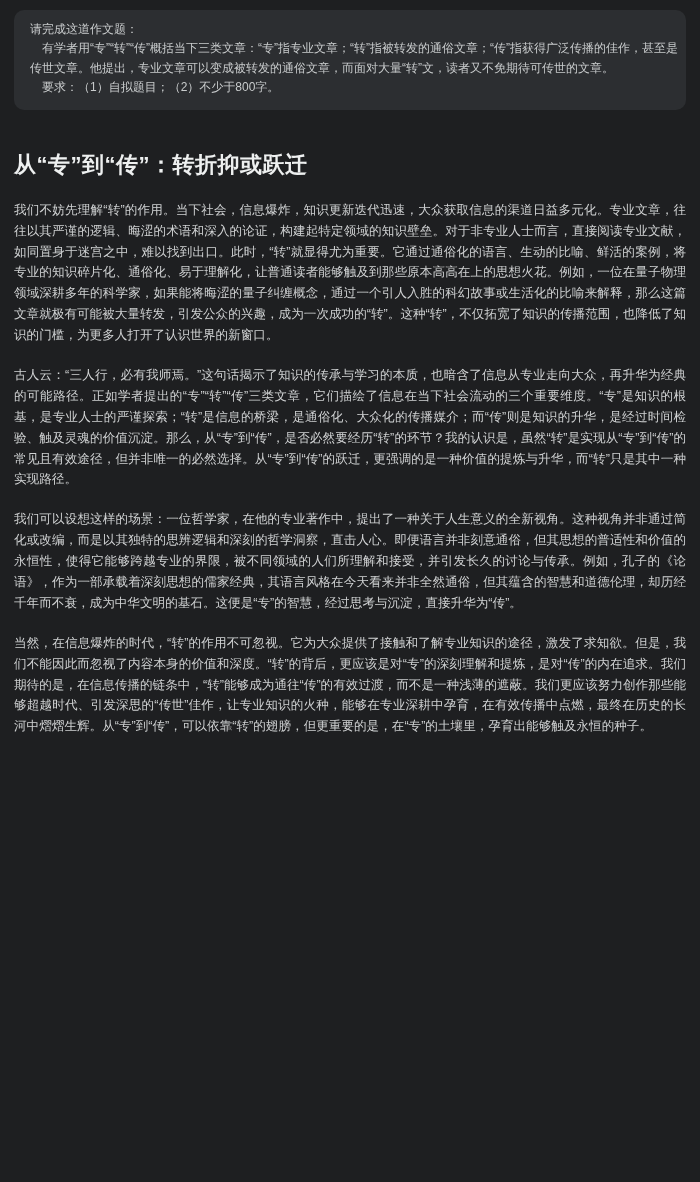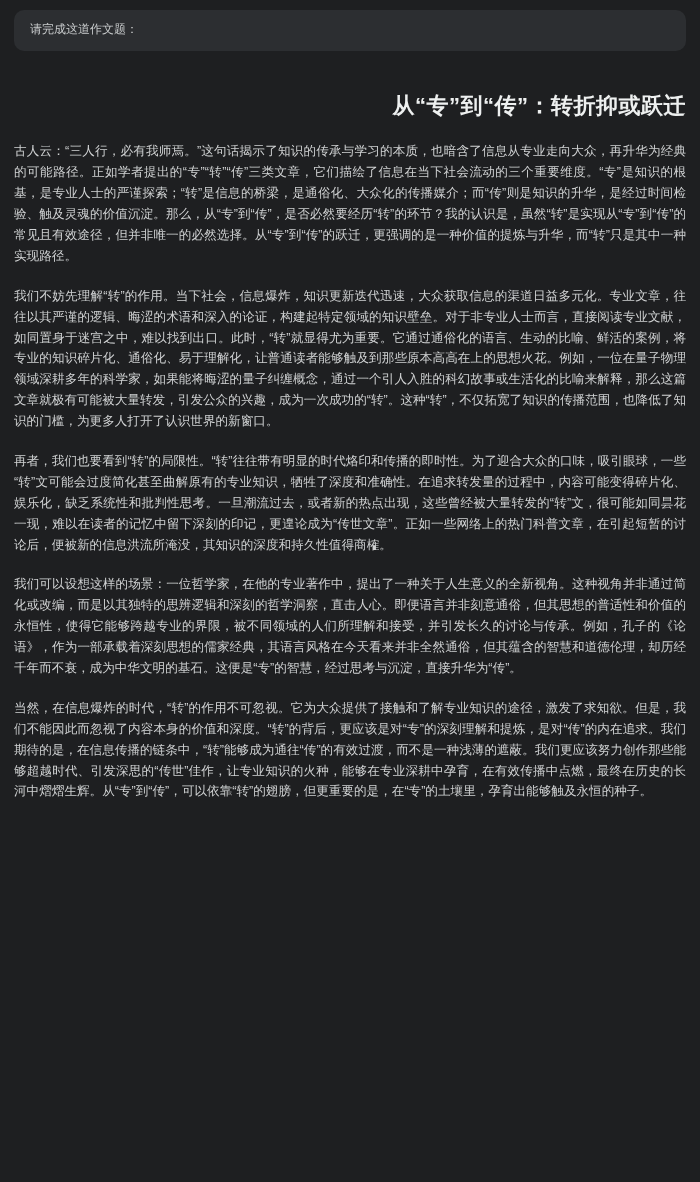--- a/index.html
+++ b/index.html
@@ -28,43 +28,43 @@
   }
   .prompt-box p.indent {
     text-indent: 1em;
   }
   .essay-title {
     margin: 40px 0 20px 0;
     color: #eef0f0;
     font-size: 22px;
     font-weight: 700;
     letter-spacing: 0.5px;
-    text-align: right;
   }
   .para {
     margin: 0 0 19px 0;
     color: #d0d2d3;
     font-size: 12.6px;
     line-height: 1.66;
     text-align: justify;
   }
   .para:last-child {
     margin-bottom: 0;
   }
 </style>
 </head>
 <body>
 
 <div class="page">
 
   <div class="prompt-box">
     <p>请完成这道作文题：</p>
+    <p class="indent">有学者用“专”“转”“传”概括当下三类文章：“专”指专业文章；“转”指被转发的通俗文章；“传”指获得广泛传播的佳作，甚至是传世文章。他提出，专业文章可以变成被转发的通俗文章，而面对大量“转”文，读者又不免期待可传世的文章。</p>
+    <p class="indent">要求：（1）自拟题目；（2）不少于800字。</p>
   </div>
 
   <h1 class="essay-title">从“专”到“传”：转折抑或跃迁</h1>
 
+  <p class="para">我们不妨先理解“转”的作用。当下社会，信息爆炸，知识更新迭代迅速，大众获取信息的渠道日益多元化。专业文章，往往以其严谨的逻辑、晦涩的术语和深入的论证，构建起特定领域的知识壁垒。对于非专业人士而言，直接阅读专业文献，如同置身于迷宫之中，难以找到出口。此时，“转”就显得尤为重要。它通过通俗化的语言、生动的比喻、鲜活的案例，将专业的知识碎片化、通俗化、易于理解化，让普通读者能够触及到那些原本高高在上的思想火花。例如，一位在量子物理领域深耕多年的科学家，如果能将晦涩的量子纠缠概念，通过一个引人入胜的科幻故事或生活化的比喻来解释，那么这篇文章就极有可能被大量转发，引发公众的兴趣，成为一次成功的“转”。这种“转”，不仅拓宽了知识的传播范围，也降低了知识的门槛，为更多人打开了认识世界的新窗口。</p>
   <p class="para">古人云：“三人行，必有我师焉。”这句话揭示了知识的传承与学习的本质，也暗含了信息从专业走向大众，再升华为经典的可能路径。正如学者提出的“专”“转”“传”三类文章，它们描绘了信息在当下社会流动的三个重要维度。“专”是知识的根基，是专业人士的严谨探索；“转”是信息的桥梁，是通俗化、大众化的传播媒介；而“传”则是知识的升华，是经过时间检验、触及灵魂的价值沉淀。那么，从“专”到“传”，是否必然要经历“转”的环节？我的认识是，虽然“转”是实现从“专”到“传”的常见且有效途径，但并非唯一的必然选择。从“专”到“传”的跃迁，更强调的是一种价值的提炼与升华，而“转”只是其中一种实现路径。</p>
-  <p class="para">我们不妨先理解“转”的作用。当下社会，信息爆炸，知识更新迭代迅速，大众获取信息的渠道日益多元化。专业文章，往往以其严谨的逻辑、晦涩的术语和深入的论证，构建起特定领域的知识壁垒。对于非专业人士而言，直接阅读专业文献，如同置身于迷宫之中，难以找到出口。此时，“转”就显得尤为重要。它通过通俗化的语言、生动的比喻、鲜活的案例，将专业的知识碎片化、通俗化、易于理解化，让普通读者能够触及到那些原本高高在上的思想火花。例如，一位在量子物理领域深耕多年的科学家，如果能将晦涩的量子纠缠概念，通过一个引人入胜的科幻故事或生活化的比喻来解释，那么这篇文章就极有可能被大量转发，引发公众的兴趣，成为一次成功的“转”。这种“转”，不仅拓宽了知识的传播范围，也降低了知识的门槛，为更多人打开了认识世界的新窗口。</p>
-  <p class="para">再者，我们也要看到“转”的局限性。“转”往往带有明显的时代烙印和传播的即时性。为了迎合大众的口味，吸引眼球，一些“转”文可能会过度简化甚至曲解原有的专业知识，牺牲了深度和准确性。在追求转发量的过程中，内容可能变得碎片化、娱乐化，缺乏系统性和批判性思考。一旦潮流过去，或者新的热点出现，这些曾经被大量转发的“转”文，很可能如同昙花一现，难以在读者的记忆中留下深刻的印记，更遑论成为“传世文章”。正如一些网络上的热门科普文章，在引起短暂的讨论后，便被新的信息洪流所淹没，其知识的深度和持久性值得商榷。</p>
   <p class="para">我们可以设想这样的场景：一位哲学家，在他的专业著作中，提出了一种关于人生意义的全新视角。这种视角并非通过简化或改编，而是以其独特的思辨逻辑和深刻的哲学洞察，直击人心。即便语言并非刻意通俗，但其思想的普适性和价值的永恒性，使得它能够跨越专业的界限，被不同领域的人们所理解和接受，并引发长久的讨论与传承。例如，孔子的《论语》，作为一部承载着深刻思想的儒家经典，其语言风格在今天看来并非全然通俗，但其蕴含的智慧和道德伦理，却历经千年而不衰，成为中华文明的基石。这便是“专”的智慧，经过思考与沉淀，直接升华为“传”。</p>
   <p class="para">当然，在信息爆炸的时代，“转”的作用不可忽视。它为大众提供了接触和了解专业知识的途径，激发了求知欲。但是，我们不能因此而忽视了内容本身的价值和深度。“转”的背后，更应该是对“专”的深刻理解和提炼，是对“传”的内在追求。我们期待的是，在信息传播的链条中，“转”能够成为通往“传”的有效过渡，而不是一种浅薄的遮蔽。我们更应该努力创作那些能够超越时代、引发深思的“传世”佳作，让专业知识的火种，能够在专业深耕中孕育，在有效传播中点燃，最终在历史的长河中熠熠生辉。从“专”到“传”，可以依靠“转”的翅膀，但更重要的是，在“专”的土壤里，孕育出能够触及永恒的种子。</p>
 
 </div>
 
 </body></html>

